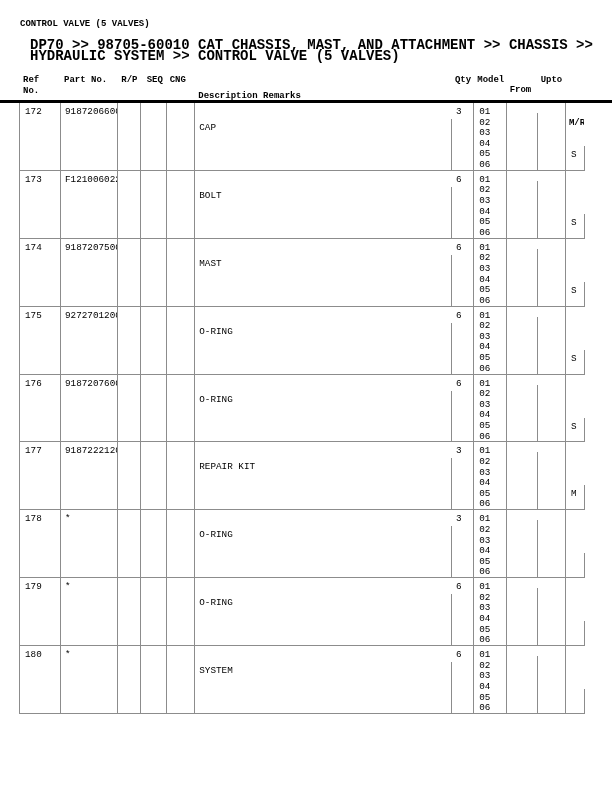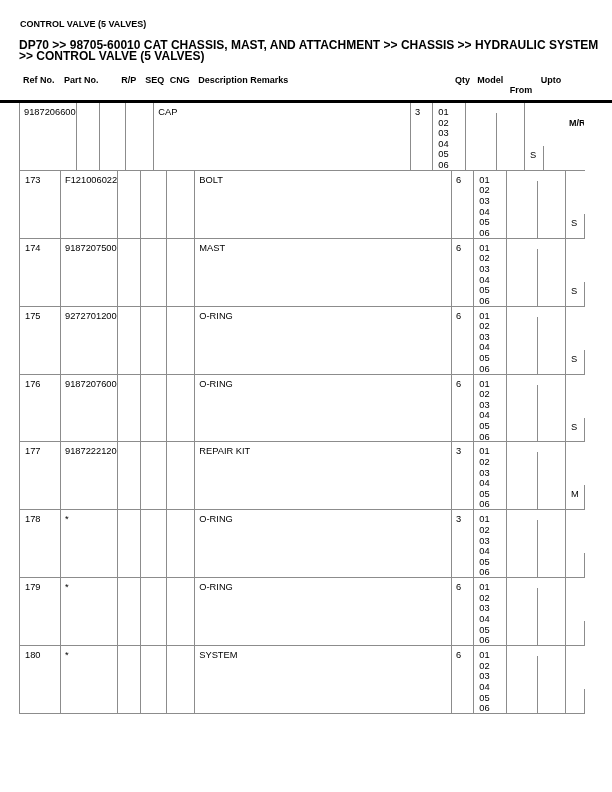--- a/index.html
+++ b/index.html
@@ -7,31 +7,31 @@
     --rule:#000000;
     --ink:#000000;
     --paper:#ffffff;
   }
   html,body{margin:0;padding:0;background:#fff;}
   .page{
     position:relative;
     width:612px;height:792px;
     background:var(--paper);
     color:var(--ink);
-    font-family:Liberation Sans, sans-serif;
+    font-family:Liberation Mono, monospace;
     overflow:hidden;
   }
   .title{
     position:absolute;left:20px;top:19px;
     font-size:9px;font-weight:bold;line-height:11px;
     white-space:nowrap;
   }
   .breadcrumb{
-    position:absolute;left:19px;top:40px;width:580px;
-    font-size:12px;font-weight:bold;line-height:11px;
+    position:absolute;left:30px;top:40px;width:580px;
+    font-size:14px;font-weight:bold;line-height:11px;
   }
   .thead{
     position:absolute;left:19px;top:75px;
     display:flex;
     border-left:1px solid transparent;
   }
   .thead .c{
     border-right:1px solid transparent;
     font-weight:bold;font-size:9px;line-height:11px;
     padding:0 0 0 3px;
@@ -56,21 +56,21 @@
     font-size:9.3px;line-height:10.6px;
     padding:4px 2px 0 4px;
     overflow:hidden;
     white-space:pre-line;
   }
   .c-ref  {width:41px;   padding-left:5px;}
   .c-part {width:57.3px;}
   .c-rp   {width:22.7px;}
   .c-seq  {width:25.7px;text-align:center;}
   .c-cng  {width:28.6px;}
-  .c-desc {width:256.7px;}
+  .c-desc {width:256.7px;margin-top:16px;}
   .c-qty  {width:22.3px;}
   .c-model{width:32.4px; padding-left:5px;}
   .c-from {width:31px;margin-top:10px;}
   .c-upto {width:28.3px;}
   .c-mr   {width:19px;   padding-left:5px;margin-top:43px;}
 </style>
 </head>
 <body>
 
 <div class="page">
@@ -90,20 +90,21 @@
     <div class="c c-model">Model</div>
     <div class="c c-from">From</div>
     <div class="c c-upto">Upto</div>
     <div class="c c-mr">M/R</div>
   </div>
 
   <div class="rule"></div>
 
   <div class="tbody">
   <div class="row">
+    <div class="c c-ref">172</div>
     <div class="c c-part">9187206600</div>
     <div class="c c-rp"></div>
     <div class="c c-seq"></div>
     <div class="c c-cng"></div>
     <div class="c c-desc">CAP</div>
     <div class="c c-qty">3</div>
     <div class="c c-model">01
 02
 03
 04

